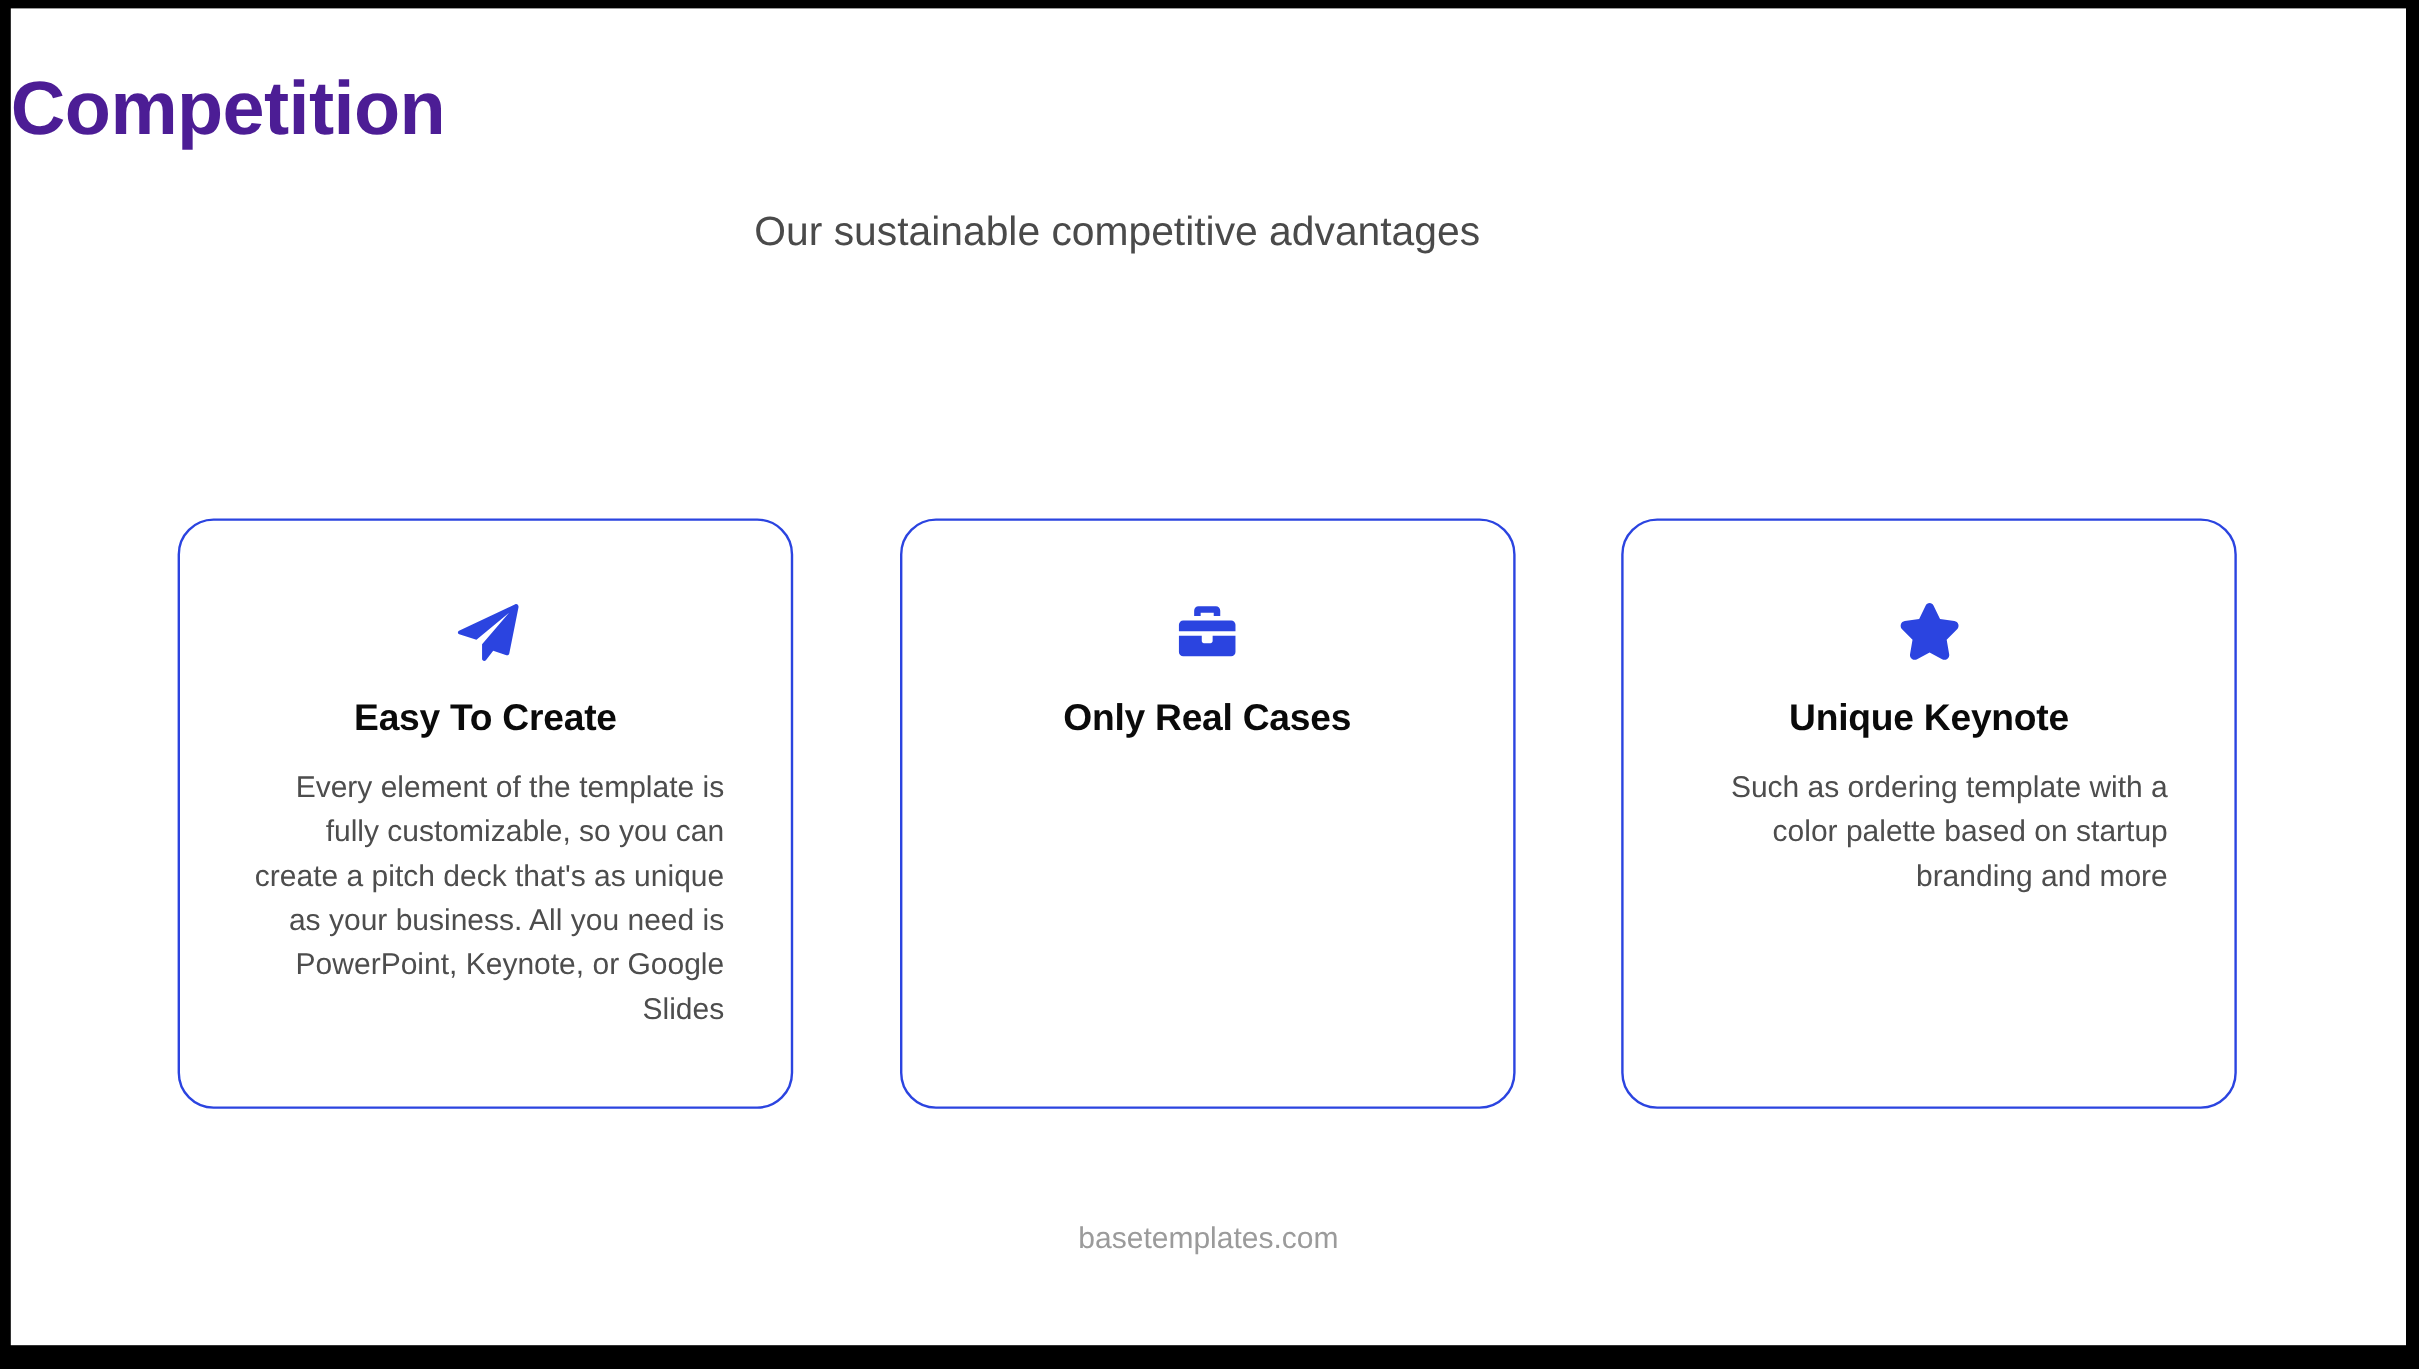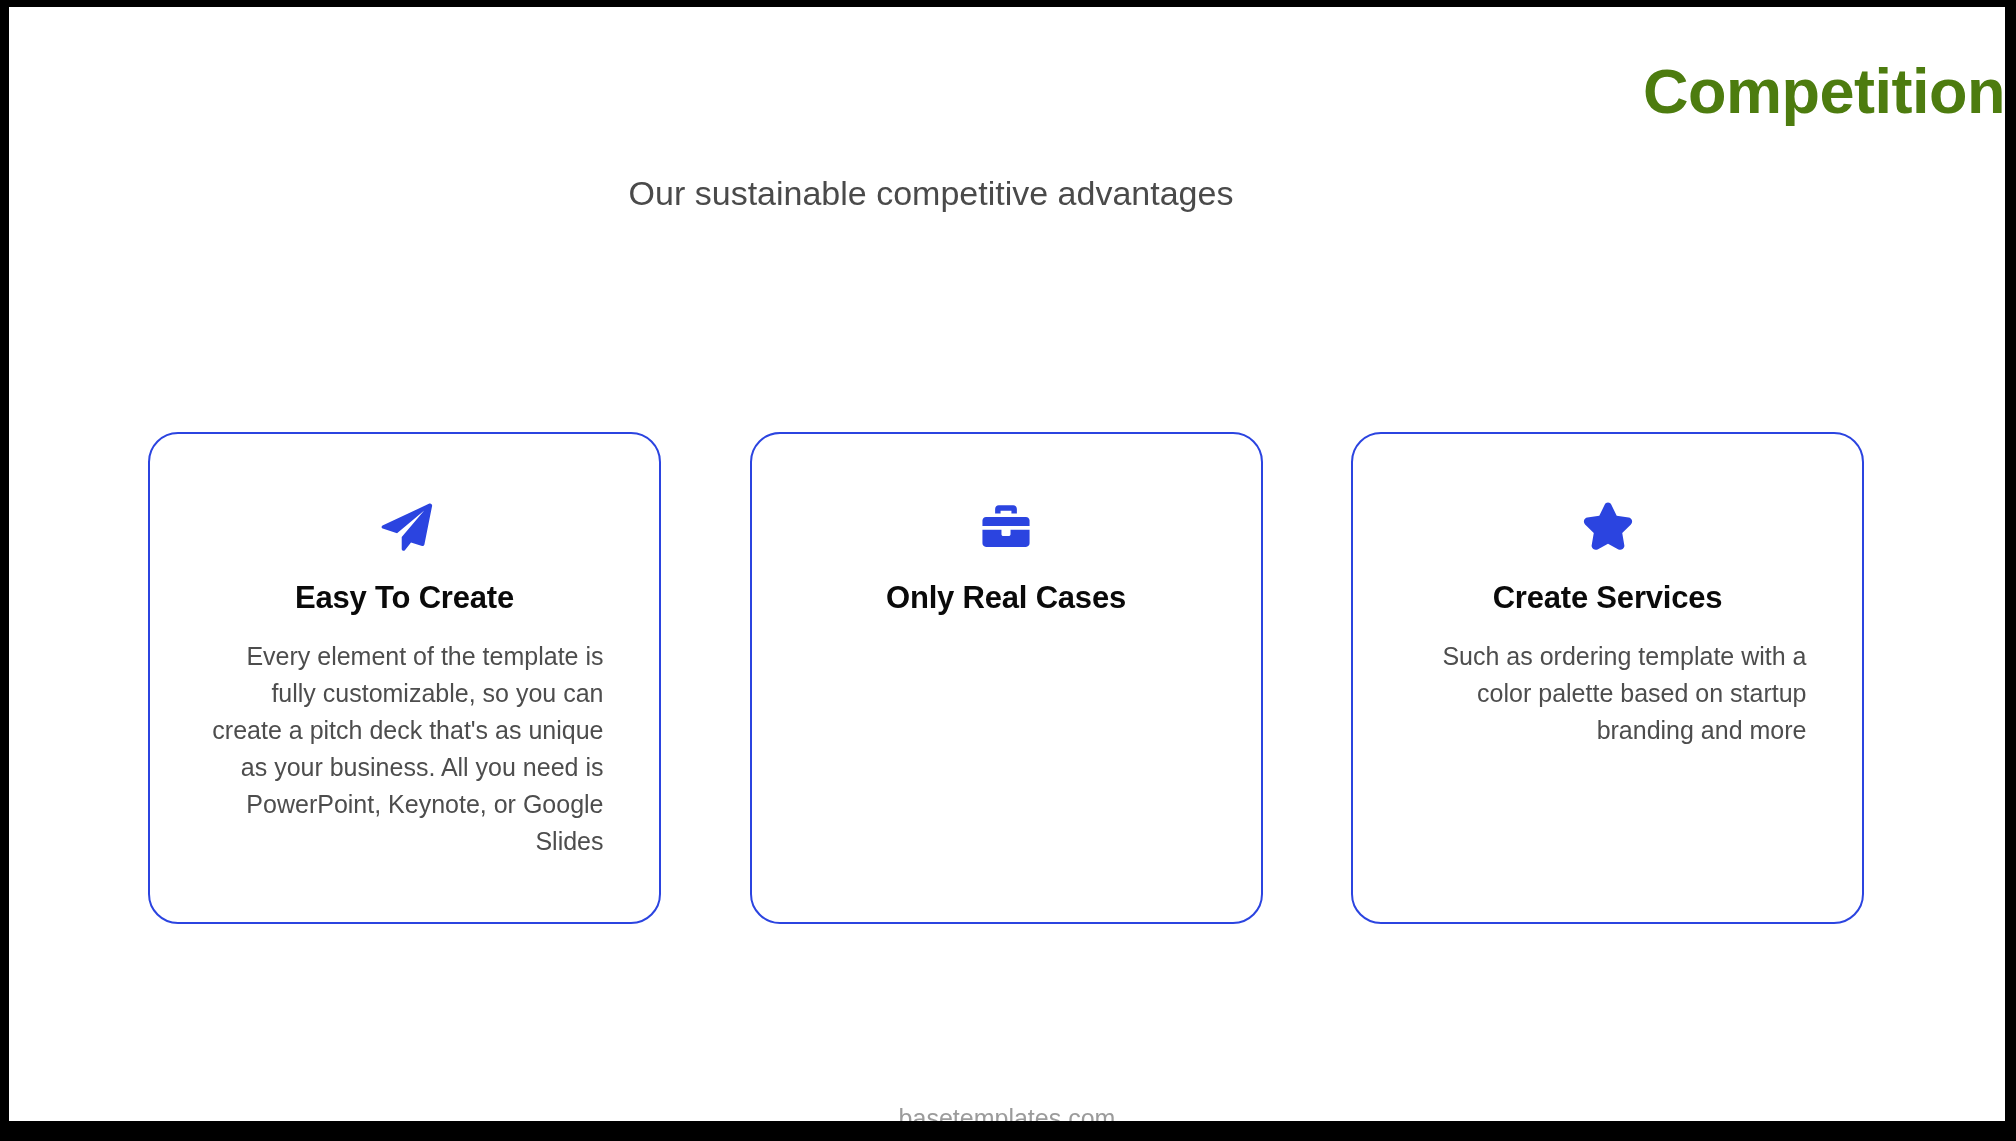--- a/index.html
+++ b/index.html
@@ -34,25 +34,25 @@
     background: #ffffff;
     box-sizing: border-box;
     overflow: hidden;
   }
 
   .slide-title {
     position: absolute;
     left: 0;
     top: 48px;
     width: 1996px;
-    text-align: right;
+    text-align: left;
     font-size: 63px;
     font-weight: 700;
     letter-spacing: -0.5px;
-    color: #4d7c0f;
+    color: #4c1d95;
     line-height: 1.15;
   }
 
   .slide-subtitle {
     position: absolute;
     left: 0;
     top: 166px;
     width: 1844px;
     text-align: center;
     font-size: 34px;
@@ -108,21 +108,21 @@
     font-weight: 400;
     color: #4d4d4d;
     text-align: right;
     line-height: 37px;
     width: 398px;
   }
 
   .footer {
     position: absolute;
     left: 0;
-    top: 1097px;
+    top: 1011px;
     width: 1996px;
     text-align: center;
     font-size: 25px;
     color: #9b9b9b;
     font-weight: 400;
   }
 </style>
 </head>
 <body>
 
@@ -154,21 +154,21 @@
         </div>
         <div class="card-title">Only Real Cases</div>
       </div>
 
       <div class="card">
         <div class="card-icon">
           <svg width="58" height="58" viewBox="0 0 64 64" aria-hidden="true">
             <path d="M32 5 C33.6 5 35 6 35.7 7.5 L41.6 19.6 L54.8 21.6 C56.5 21.85 57.9 23 58.4 24.6 C58.9 26.2 58.5 28 57.3 29.2 L47.7 38.7 L50 52 C50.3 53.7 49.6 55.4 48.2 56.4 C46.8 57.4 45 57.5 43.5 56.7 L32 50.5 L20.5 56.7 C19 57.5 17.2 57.4 15.8 56.4 C14.4 55.4 13.7 53.7 14 52 L16.3 38.7 L6.7 29.2 C5.5 28 5.1 26.2 5.6 24.6 C6.1 23 7.5 21.85 9.2 21.6 L22.4 19.6 L28.3 7.5 C29 6 30.4 5 32 5 Z" fill="#2b44e0"></path>
           </svg>
         </div>
-        <div class="card-title">Create Services</div>
+        <div class="card-title">Unique Keynote</div>
         <div class="card-body">Such as ordering template with a color palette based on startup branding and more</div>
       </div>
 
     </div>
 
     <div class="footer">basetemplates.com</div>
 
   </div>
 </div>
 

